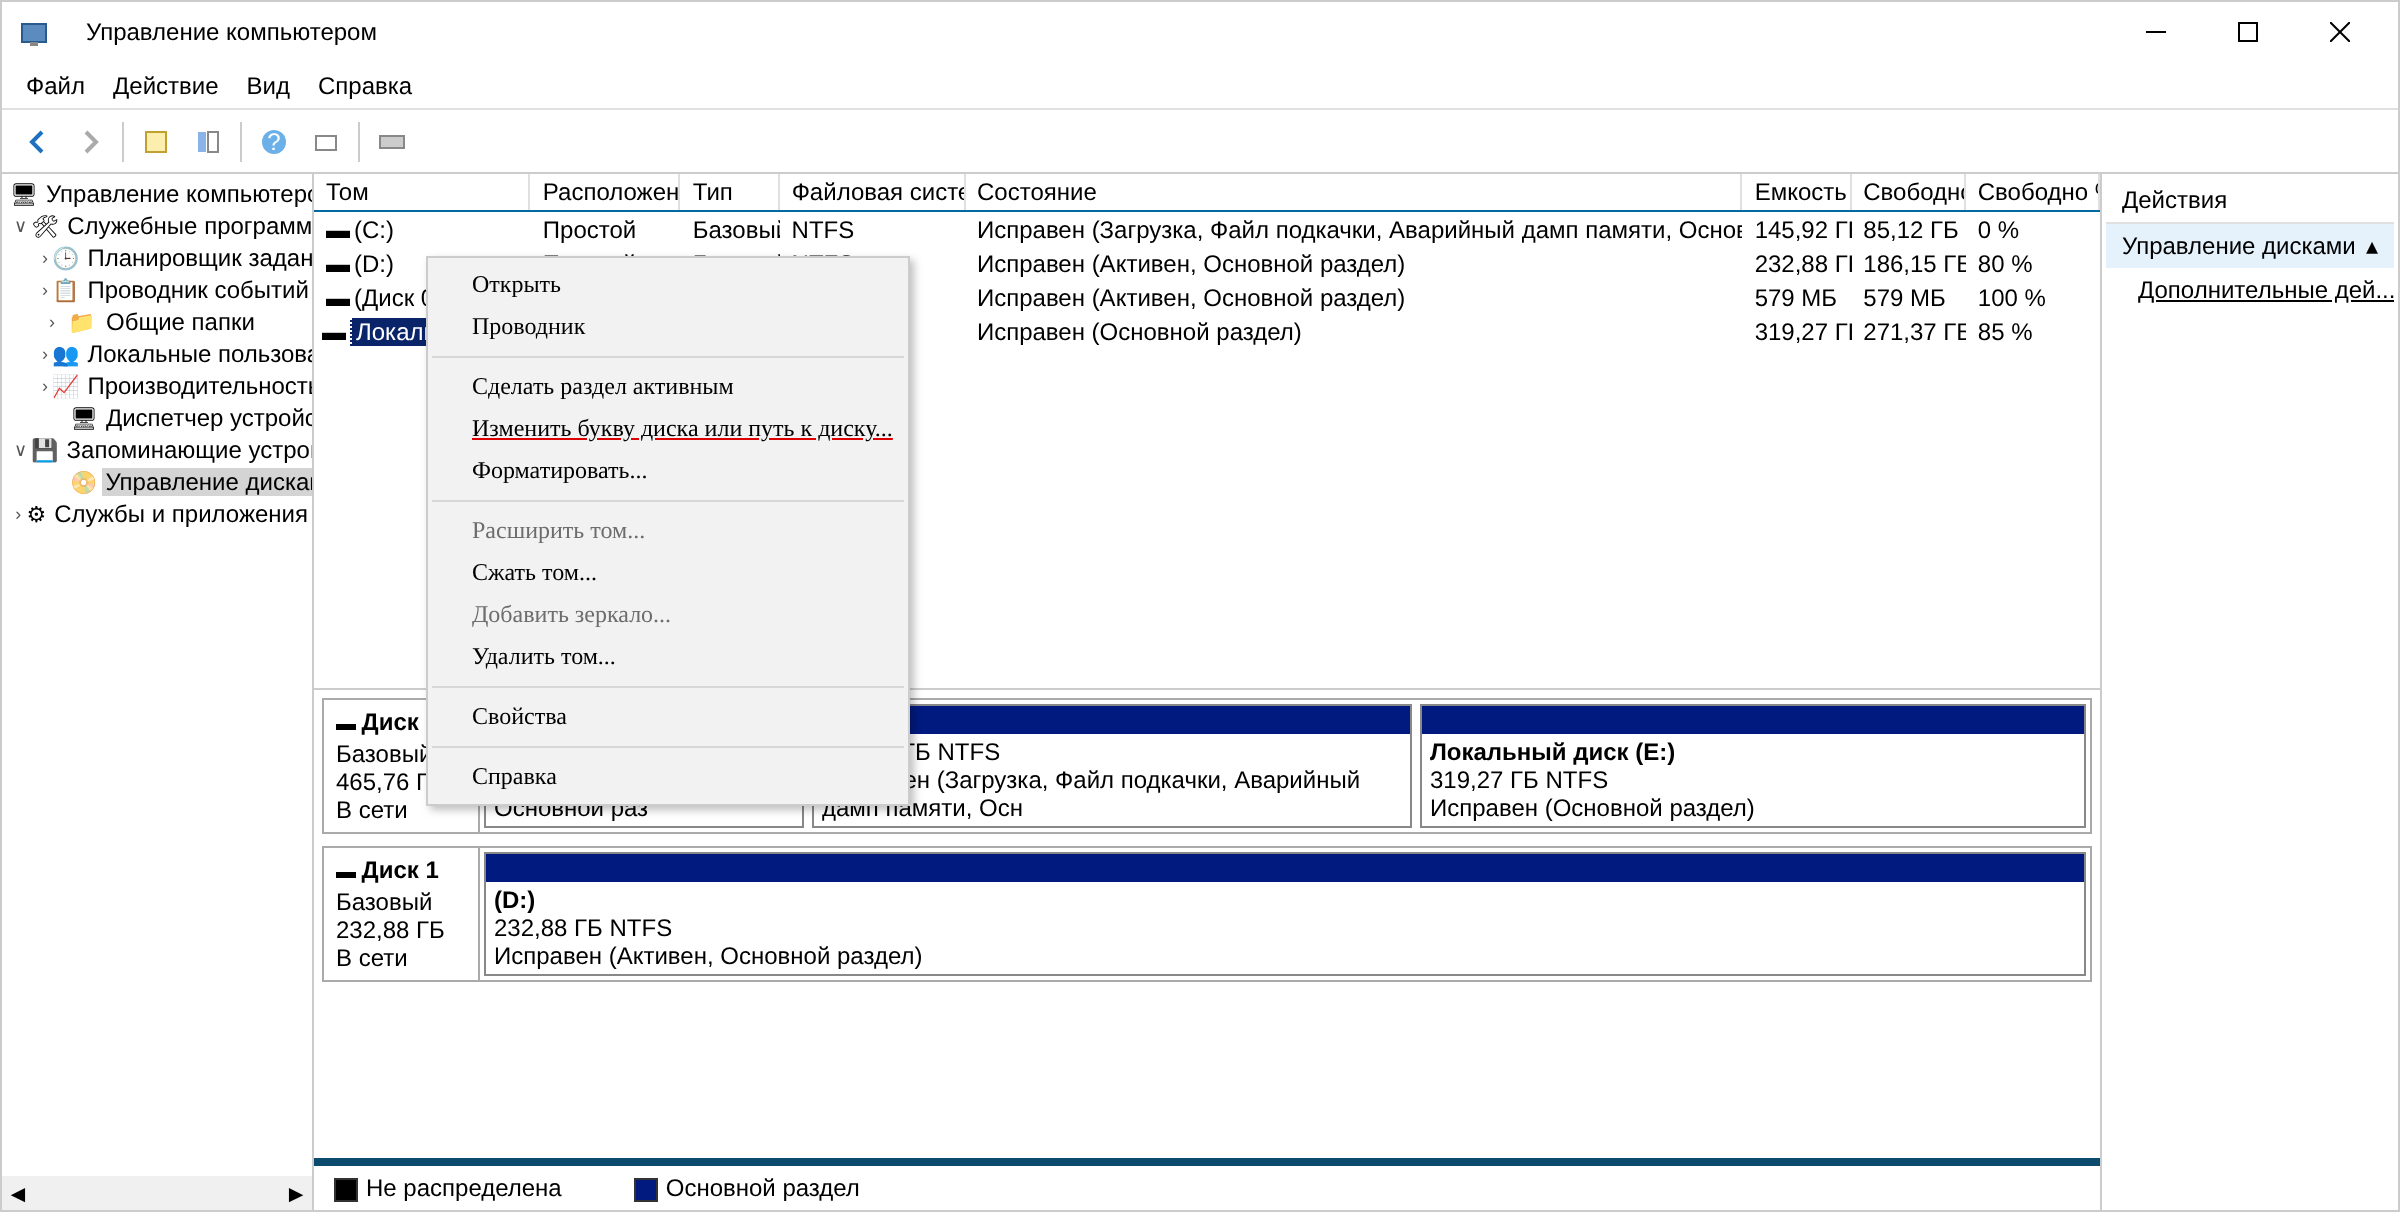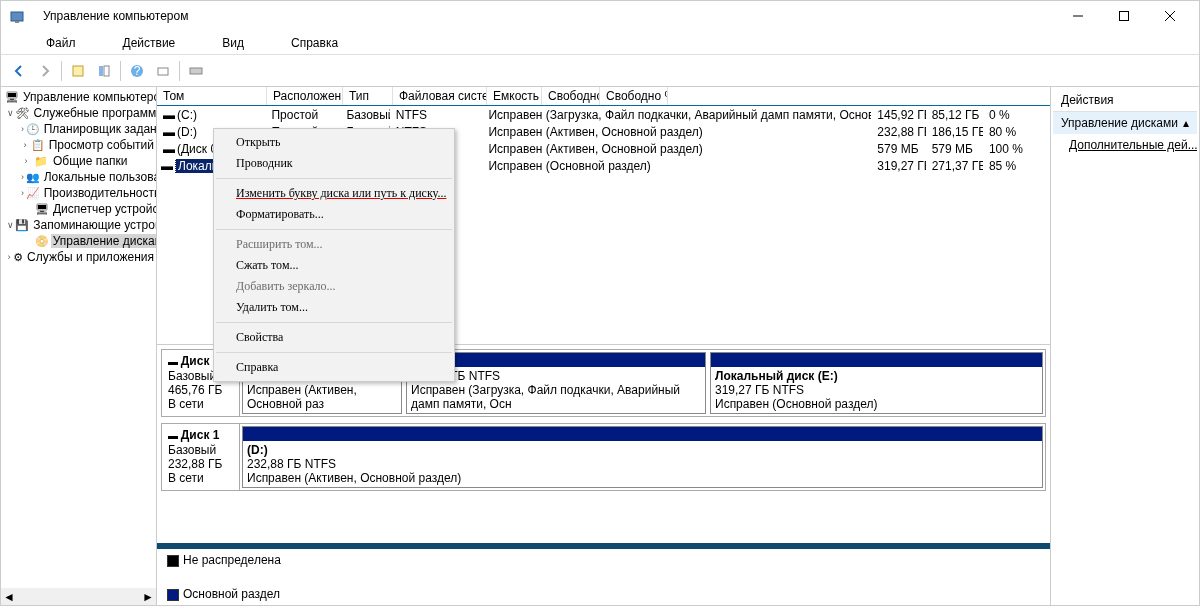--- a/index.html
+++ b/index.html
@@ -2,21 +2,21 @@
 <html><head>
 <meta charset="utf-8">
 <style>
 * { box-sizing: border-box; margin: 0; padding: 0; font-family: "Segoe UI", Tahoma, sans-serif; font-size: 12px; }
 body { background: #fff; width: 1200px; height: 606px; overflow: hidden; display: flex; flex-direction: column; border: 1px solid #ccc; }
 .titlebar { height: 30px; display: flex; align-items: center; padding: 0 6px; }
 .titlebar .title { flex: 1; display: flex; align-items: center; gap: 18px; padding-left: 2px; }
 .titlebar .winbtns { display: flex; }
 .titlebar .winbtn { width: 46px; height: 30px; display: flex; align-items: center; justify-content: center; font-size: 14px; font-family: "Segoe MDL2 Assets", sans-serif; }
 .menubar { height: 24px; display: flex; align-items: center; gap: 2px; padding: 0 6px; border-bottom: 1px solid #e0e0e0; }
-.menubar span { padding: 2px 6px; margin-left: 33px; }
+.menubar span { padding: 2px 6px; }
 .toolbar { height: 32px; display: flex; align-items: center; gap: 2px; padding: 0 6px; border-bottom: 1px solid #ccc; }
 .toolbar .tbtn { width: 24px; height: 24px; display: flex; align-items: center; justify-content: center; border: 1px solid transparent; }
 .toolbar .sep { width: 1px; height: 20px; background: #ccc; margin: 0 2px; }
 .body { flex: 1; display: flex; min-height: 0; }
 .tree { width: 156px; border-right: 1px solid #ccc; overflow: hidden; padding-top: 2px; position: relative; }
 .tree-row { display: flex; align-items: center; height: 16px; white-space: nowrap; padding-left: 4px; gap: 2px; }
 .tree-row .exp { width: 10px; text-align: center; color: #555; font-size: 9px; cursor: pointer; }
 .tree-row .ticon { width: 16px; height: 16px; display: flex; align-items: center; justify-content: center; font-size: 11px; }
 .tree-row.selected > span.label { background: #cde8ff; }
 .tree .label { padding: 0 2px; }
@@ -35,21 +35,21 @@
 .context-menu .citem { padding: 3px 22px; white-space: nowrap; font-family: Liberation Serif, serif; }
 .context-menu .citem.disabled { color: #6d6d6d; }
 .context-menu .csep { height: 1px; background: #d7d7d7; margin: 4px 2px; }
 .underline-red { text-decoration: underline; text-decoration-color: #d00; }
 .disk-panel { flex: 0 0 auto; border-top: 1px solid #ccc; padding: 4px; }
 .disk-block { display: flex; border: 1px solid #aaa; margin-bottom: 6px; }
 .disk-info { width: 78px; border-right: 1px solid #aaa; padding: 4px 6px; line-height: 14px; }
 .disk-parts { display: flex; flex: 1; }
 .disk-part { border: 1px solid #888; margin: 2px; padding: 2px 4px; display:flex; flex-direction:column; overflow:hidden; }
 .disk-part .bar { height: 14px; background: #001a80; margin: -2px -4px 2px -4px; }
-.legend { padding: 4px 10px; display: flex; gap: 20px; border-top:6px solid #0c4a6e;flex-direction:column; }
+.legend { padding: 4px 10px; display: flex; gap: 36px; border-top:4px solid #0c4a6e; }
 .legend .lbox { width: 12px; height: 12px; display: inline-block; border: 1px solid #333; margin-right: 4px; vertical-align: middle; }
 .actions { width: 148px; padding: 2px; }
 .actions .ahdr { background: #fff; padding: 4px 8px; font-weight: normal; border-bottom: 1px solid #e0e0e0; }
 .actions .asub { background: #e5f1fb; padding: 4px 8px; display:flex; justify-content:space-between; align-items:center;}
 .actions .aitem { padding: 4px 16px; white-space:nowrap; overflow:hidden; text-overflow:ellipsis; display:flex; justify-content:space-between;text-decoration:underline;}
 .disk-hw{font-size:10px;}
 svg{display:block;}
 </style>
 </head>
 <body>
@@ -146,21 +146,21 @@
         <span class="label">Служебные программы</span>
       </div>
     <div class="tree-row" style="padding-left:20px">
         <span class="exp">›</span>
         <span class="ticon">🕒</span>
         <span class="label">Планировщик заданий</span>
       </div>
     <div class="tree-row" style="padding-left:20px">
         <span class="exp">›</span>
         <span class="ticon">📋</span>
-        <span class="label">Просмотр событий</span>
+        <span class="label">Проводник событий</span>
       </div>
     <div class="tree-row" style="padding-left:20px">
         <span class="exp">›</span>
         <span class="ticon">📁</span>
         <span class="label">Общие папки</span>
       </div>
     <div class="tree-row" style="padding-left:20px">
         <span class="exp">›</span>
         <span class="ticon">👥</span>
         <span class="label">Локальные пользовате</span>
@@ -195,20 +195,21 @@
       </div>
   </div>
 
   <div class="main">
     <div class="vol-table">
       <div class="vol-headers">
         <div class="hcell" style="width:110px">Том</div>
         <div class="hcell" style="width:76px">Расположение</div>
         <div class="hcell" style="width:50px">Тип</div>
         <div class="hcell" style="width:94px">Файловая система</div>
+        <div class="hcell" style="width:395px">Состояние</div>
         <div class="hcell" style="width:55px">Емкость</div>
         <div class="hcell" style="width:58px">Свободно</div>
         <div class="hcell" style="width:68px">Свободно %</div>
       </div>
       <div class="vol-rows">
         <div class="vrow">
           <div class="vcell" style="width:110px"><span class="disk-icon">▬</span><span>(C:)</span></div>
           <div class="vcell" style="width:76px">Простой</div>
           <div class="vcell" style="width:50px">Базовый</div>
           <div class="vcell" style="width:94px">NTFS</div>
@@ -311,20 +312,21 @@
     <div class="aitem">
         <span>Дополнительные дей...</span>
       </div>
   </div>
 </div>
 
 <div class="context-menu">
   <div class="citem">Открыть</div>
   <div class="citem">Проводник</div>
   <div class="csep"></div>
+  <div class="citem">Сделать раздел активным</div>
   <div class="citem underline-red">Изменить букву диска или путь к диску...</div>
   <div class="citem">Форматировать...</div>
   <div class="csep"></div>
   <div class="citem disabled">Расширить том...</div>
   <div class="citem">Сжать том...</div>
   <div class="citem disabled">Добавить зеркало...</div>
   <div class="citem">Удалить том...</div>
   <div class="csep"></div>
   <div class="citem">Свойства</div>
   <div class="csep"></div>

